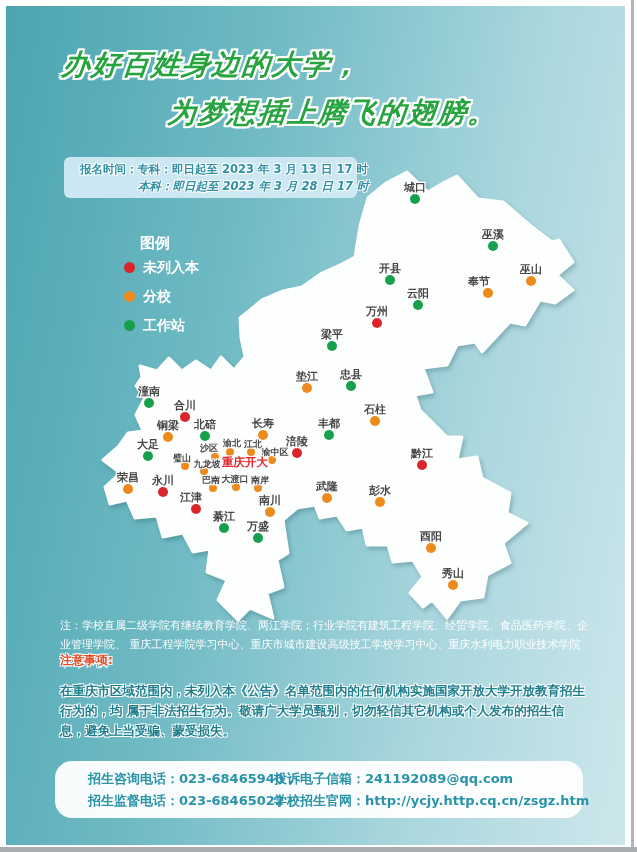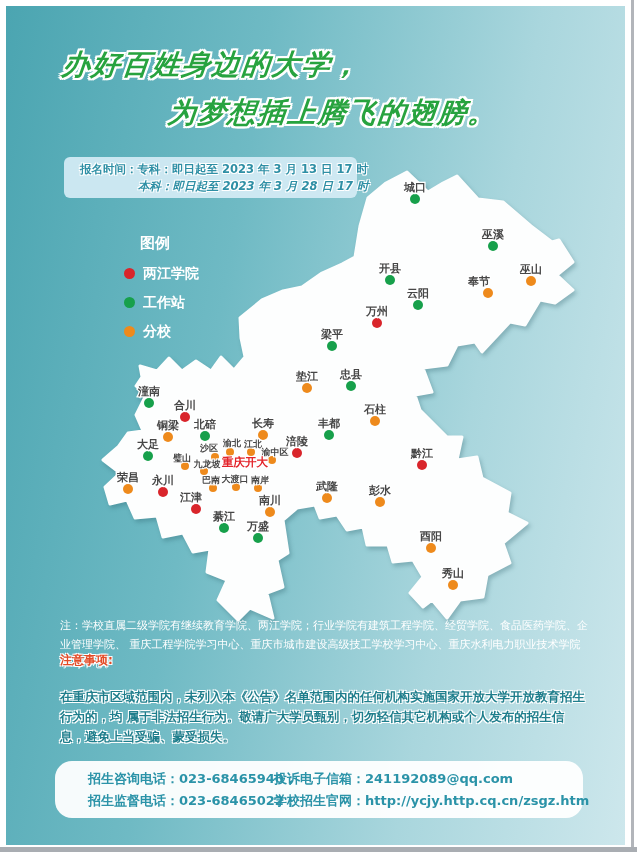--- a/index.html
+++ b/index.html
@@ -24,39 +24,39 @@
   .slogan.l2{left:168px;top:94px;}
   
   .regbox{position:absolute;left:64px;top:157px;width:293px;height:41px;
     background:rgba(213,236,245,0.92);border-radius:6px;
     display:flex;flex-direction:column;justify-content:center;padding-left:16px;box-sizing:border-box;}
   .regline{font-size:11.5px;font-weight:bold;color:#2e8fa5;line-height:17px;white-space:nowrap;
     text-shadow:-1px -1px 0 #fff,1px -1px 0 #fff,-1px 1px 0 #fff,1px 1px 0 #fff;}
   .regline.indent{padding-left:58px;font-style:italic;}
   
   .legend{position:absolute;left:124px;top:234px;}
-  .legend-title{font-size:15px;font-weight:bold;color:#ffffff;margin-left:16px;margin-bottom:6px;}
+  .legend-title{font-size:15px;font-weight:bold;color:#ffffff;margin-left:16px;}
   .legend-item{display:flex;align-items:center;height:29px;}
   .legend-dot{width:11px;height:11px;border-radius:50%;margin-right:8px;flex:none;}
   .legend-label{font-size:14px;font-weight:bold;color:#ffffff;white-space:nowrap;}
   
   svg .outline{fill:#fdfefe;stroke:#fdfefe;stroke-width:3;stroke-linejoin:round;}
   svg text.lbl{font-family:"DejaVu Sans","Liberation Sans",sans-serif;font-size:11px;font-weight:bold;
     fill:#474747;stroke:#ffffff;stroke-width:2.5px;paint-order:stroke;text-anchor:middle;}
   svg text.lbl.sm{font-size:9px;stroke-width:2px;}
   svg text.hq{font-family:"DejaVu Sans","Liberation Sans",sans-serif;font-size:11.5px;font-weight:bold;
     stroke:#ffffff;stroke-width:2px;paint-order:stroke;text-anchor:middle;}
   
   .note{position:absolute;left:60px;top:616px;width:530px;color:#ffffff;
     font-size:11px;font-weight:400;line-height:19px;}
   
   .notice{position:absolute;left:60px;top:652px;width:528px;}
   .notice-title{font-size:12px;font-weight:bold;color:#e34b26;
     text-shadow:-1px -1px 0 #fff,1px -1px 0 #fff,-1px 1px 0 #fff,1px 1px 0 #fff;}
-  .notice-body{margin-top:18px;font-size:12.5px;font-weight:bold;color:#1f7e8c;line-height:20px;
+  .notice-body{margin-top:12px;font-size:12.5px;font-weight:bold;color:#1f7e8c;line-height:20px;
     text-shadow:-1px -1px 0 #fff,1px -1px 0 #fff,-1px 1px 0 #fff,1px 1px 0 #fff;}
   
   .contactbox{position:absolute;left:55px;top:761px;width:528px;height:57px;
     background:rgba(255,255,255,0.95);border-radius:17px;
     display:flex;flex-direction:column;justify-content:center;padding-left:33px;box-sizing:border-box;}
   .contact-row{display:flex;height:22px;align-items:center;}
   .contact-cell{font-size:13px;font-weight:bold;color:#2b93a8;white-space:nowrap;}
   .contact-cell.left{width:186px;flex:none;}
 </style>
 </head>
@@ -154,29 +154,29 @@
 
   <div class="regbox">
     <div class="regline">报名时间：专科：即日起至 2023 年 3 月 13 日 17 时</div>
     <div class="regline indent">本科：即日起至 2023 年 3 月 28 日 17 时</div>
   </div>
 
   <div class="legend">
     <div class="legend-title">图例</div>
     <div class="legend-item">
       <span class="legend-dot" style="background: rgb(217, 37, 43);"></span>
-      <span class="legend-label">两江学院</span>
+      <span class="legend-label">未列入本</span>
+    </div>
+    <div class="legend-item">
+      <span class="legend-dot" style="background: rgb(238, 138, 28);"></span>
+      <span class="legend-label">分校</span>
     </div>
     <div class="legend-item">
       <span class="legend-dot" style="background: rgb(23, 160, 75);"></span>
       <span class="legend-label">工作站</span>
-    </div>
-    <div class="legend-item">
-      <span class="legend-dot" style="background: rgb(238, 138, 28);"></span>
-      <span class="legend-label">分校</span>
     </div>
   </div>
 
   <div class="note">
     <span>注：学校直属二级学院有继续教育学院、两江学院；行业学院有建筑工程学院、经贸学院、食品医药学院、企业管理学院、</span>
     <span>重庆工程学院学习中心、重庆市城市建设高级技工学校学习中心、重庆水利电力职业技术学院学习中心。</span>
   </div>
 
   <div class="notice">
     <div class="notice-title">注意事项:</div>

